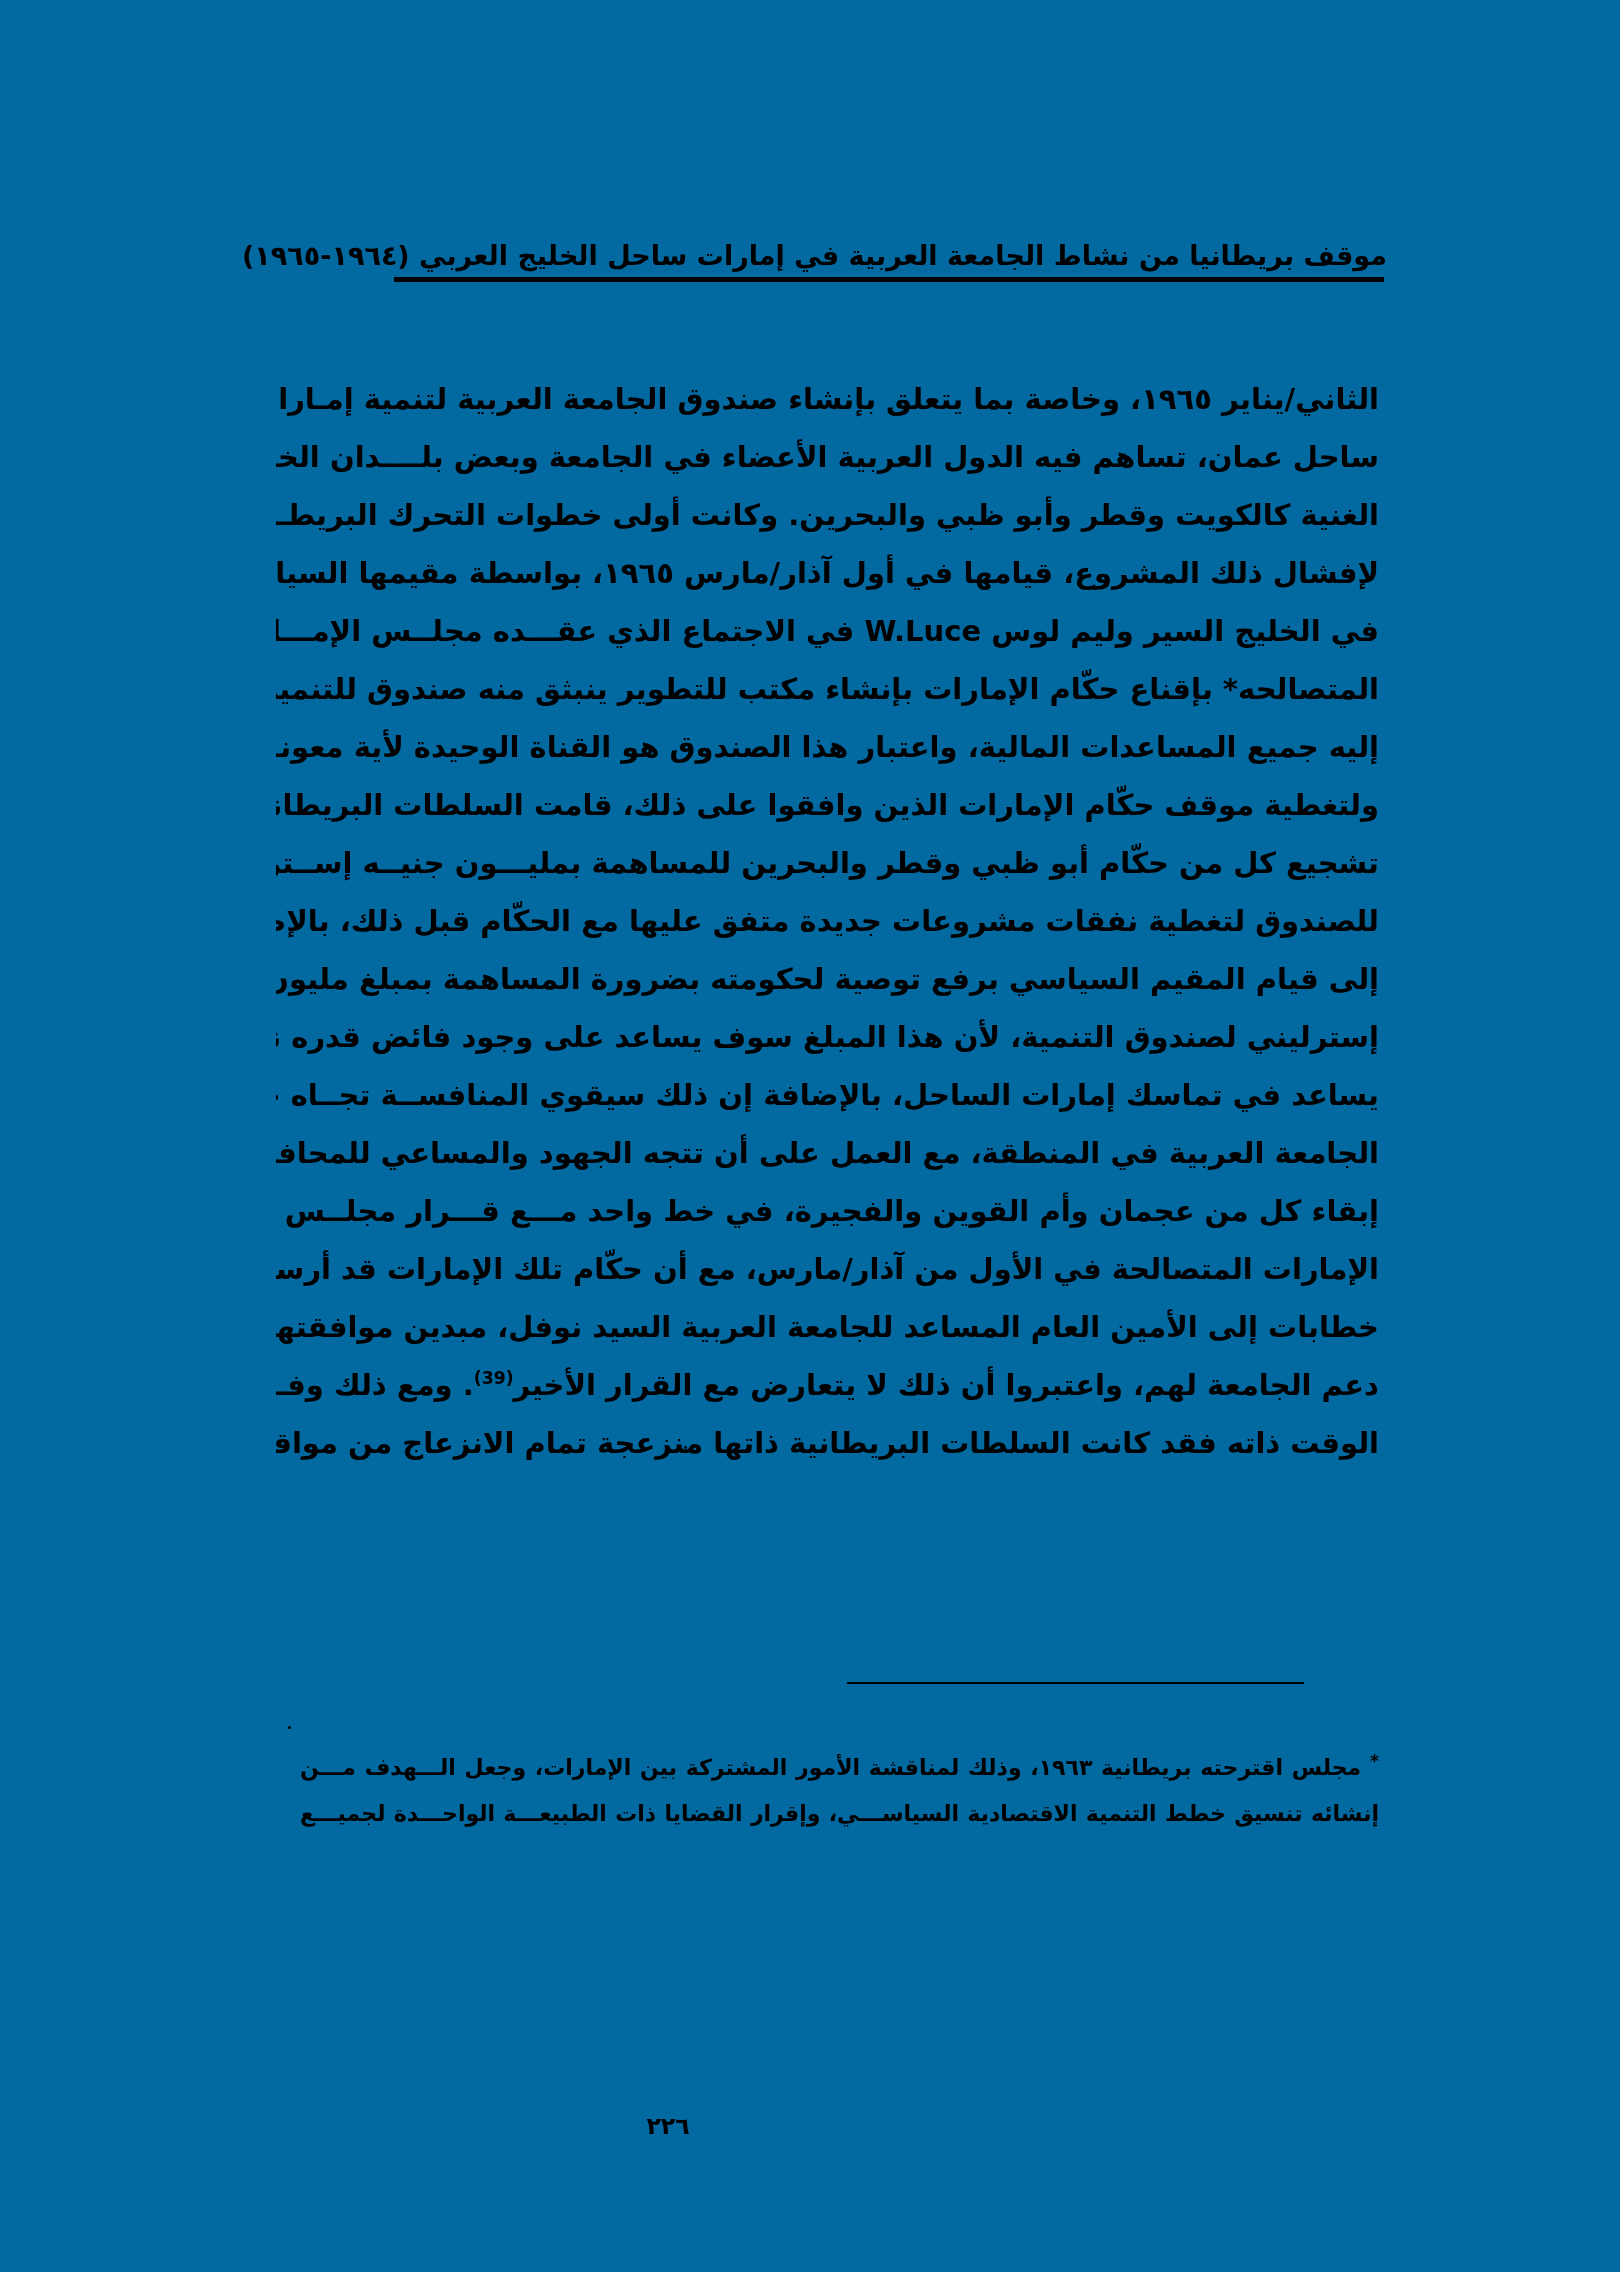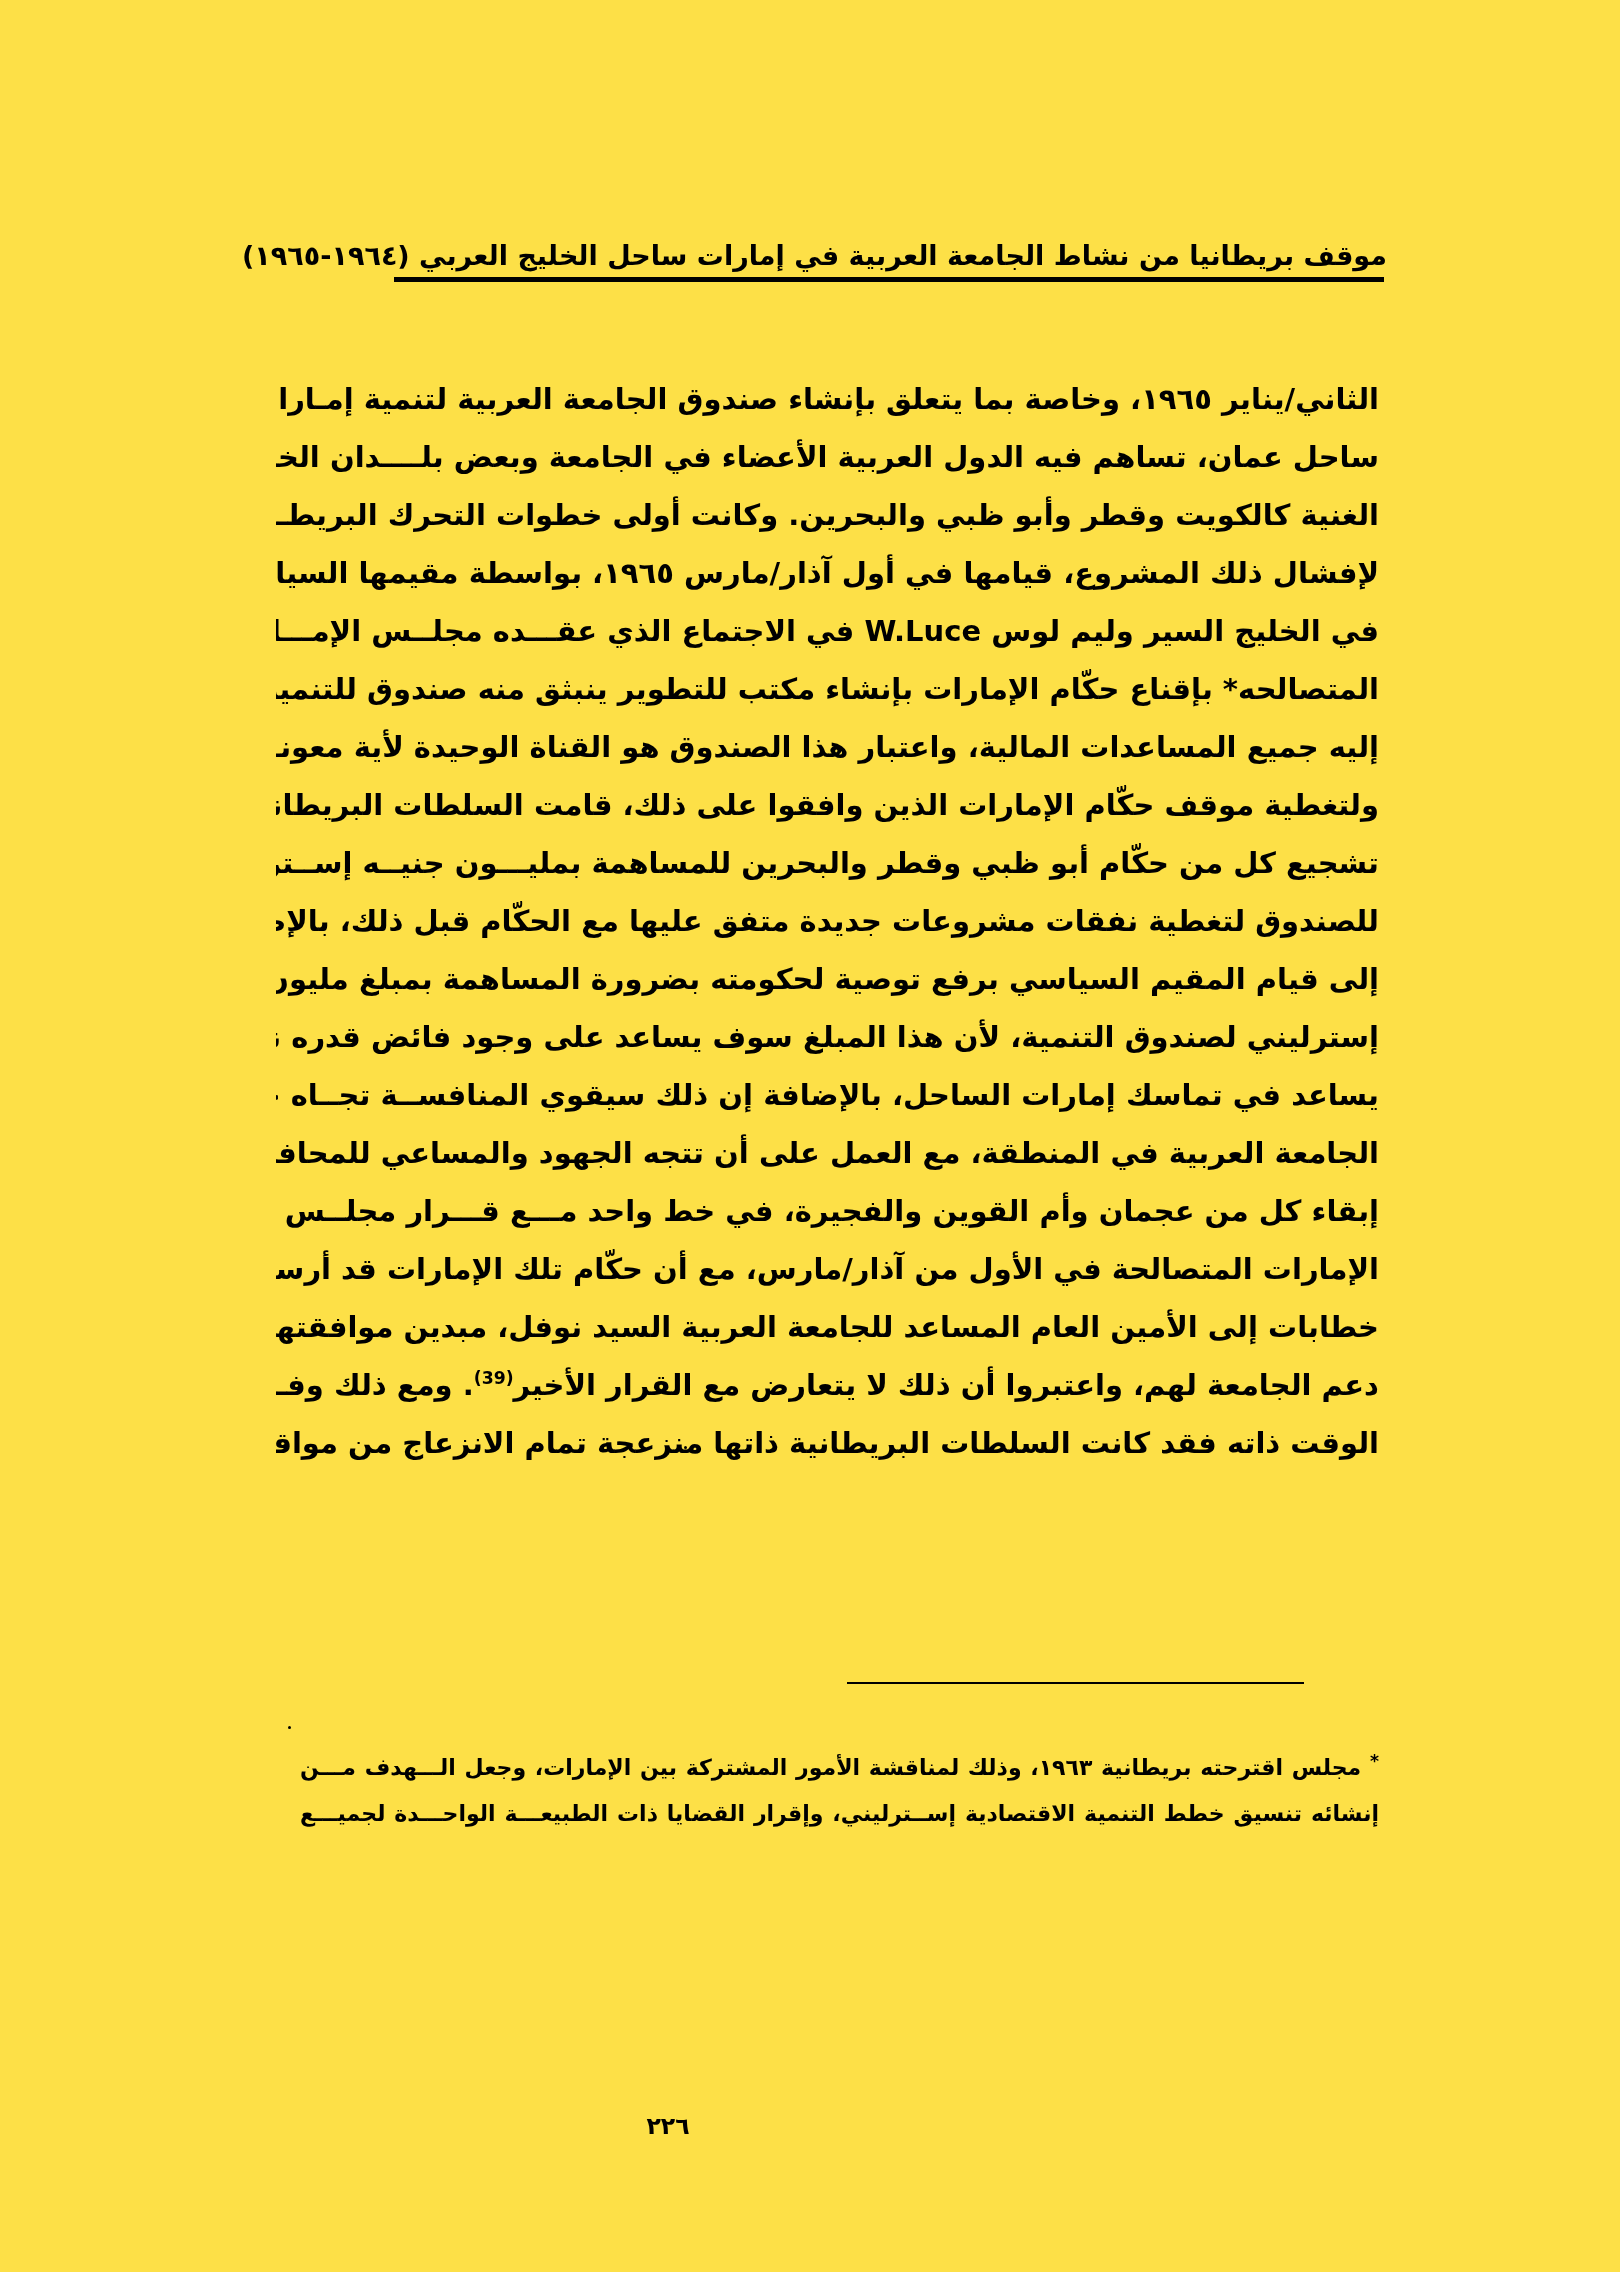--- a/index.html
+++ b/index.html
@@ -1,17 +1,17 @@
 <!DOCTYPE html>
 <html style="font-size:12.6px"><head>
 <meta charset="utf-8">
 <style>
   html, body { margin: 0; padding: 0; background: #ffffff; }
   body { width: 1620px; height: 2273px; position: relative; overflow: hidden; }
-  .page { position: absolute; left: 0; top: 0; width: 1620px; height: 2273px; background: #fde047; color: #000; }
+  .page { position: absolute; left: 0; top: 0; width: 1620px; height: 2273px; background: #0369a1; color: #000; }
   .header {
     position: absolute; left: 394px; top: 236px; width: 993px; height: 39px;
     direction: rtl; text-align: right; font-family: "DejaVu Sans", sans-serif;
     font-weight: bold; font-size: 27px; line-height: 39px; white-space: nowrap; color: #000;
   }
   .header-rule { position: absolute; left: 394px; top: 277px; width: 990px; height: 4.7px; background: #000; }
   .body-text {
     position: absolute; left: 276px; top: 370px; width: 1103px;
     direction: rtl; font-family: "DejaVu Sans", sans-serif; font-weight: bold; font-size: 29px; color: #000;
   }
@@ -63,18 +63,18 @@
     <span class="line">الوقت ذاته فقد كانت السلطات البريطانية ذاتها منزعجة تمام الانزعاج من مواقف كل</span>
   </div>
 
   <div class="speck" style="left:684px; top:1446px;"></div>
   <div class="speck" style="left:288px; top:1726px;"></div>
 
   <div class="fn-rule"></div>
 
   <div class="footnotes">
     <span class="fn-line"><sup>*</sup> <span>مجلس اقترحته بريطانية ١٩٦٣، وذلك لمناقشة الأمور المشتركة بين الإمارات، وجعل الـــهدف مـــن</span></span>
-    <span class="fn-line">إنشائه تنسيق خطط التنمية الاقتصادية إســترليني، وإقرار القضايا ذات الطبيعـــة الواحـــدة لجميـــع</span>
+    <span class="fn-line">إنشائه تنسيق خطط التنمية الاقتصادية السياســـي، وإقرار القضايا ذات الطبيعـــة الواحـــدة لجميـــع</span>
   </div>
 
   <div class="page-number">٢٢٦</div>
 </div>
 
 
 </body></html>

